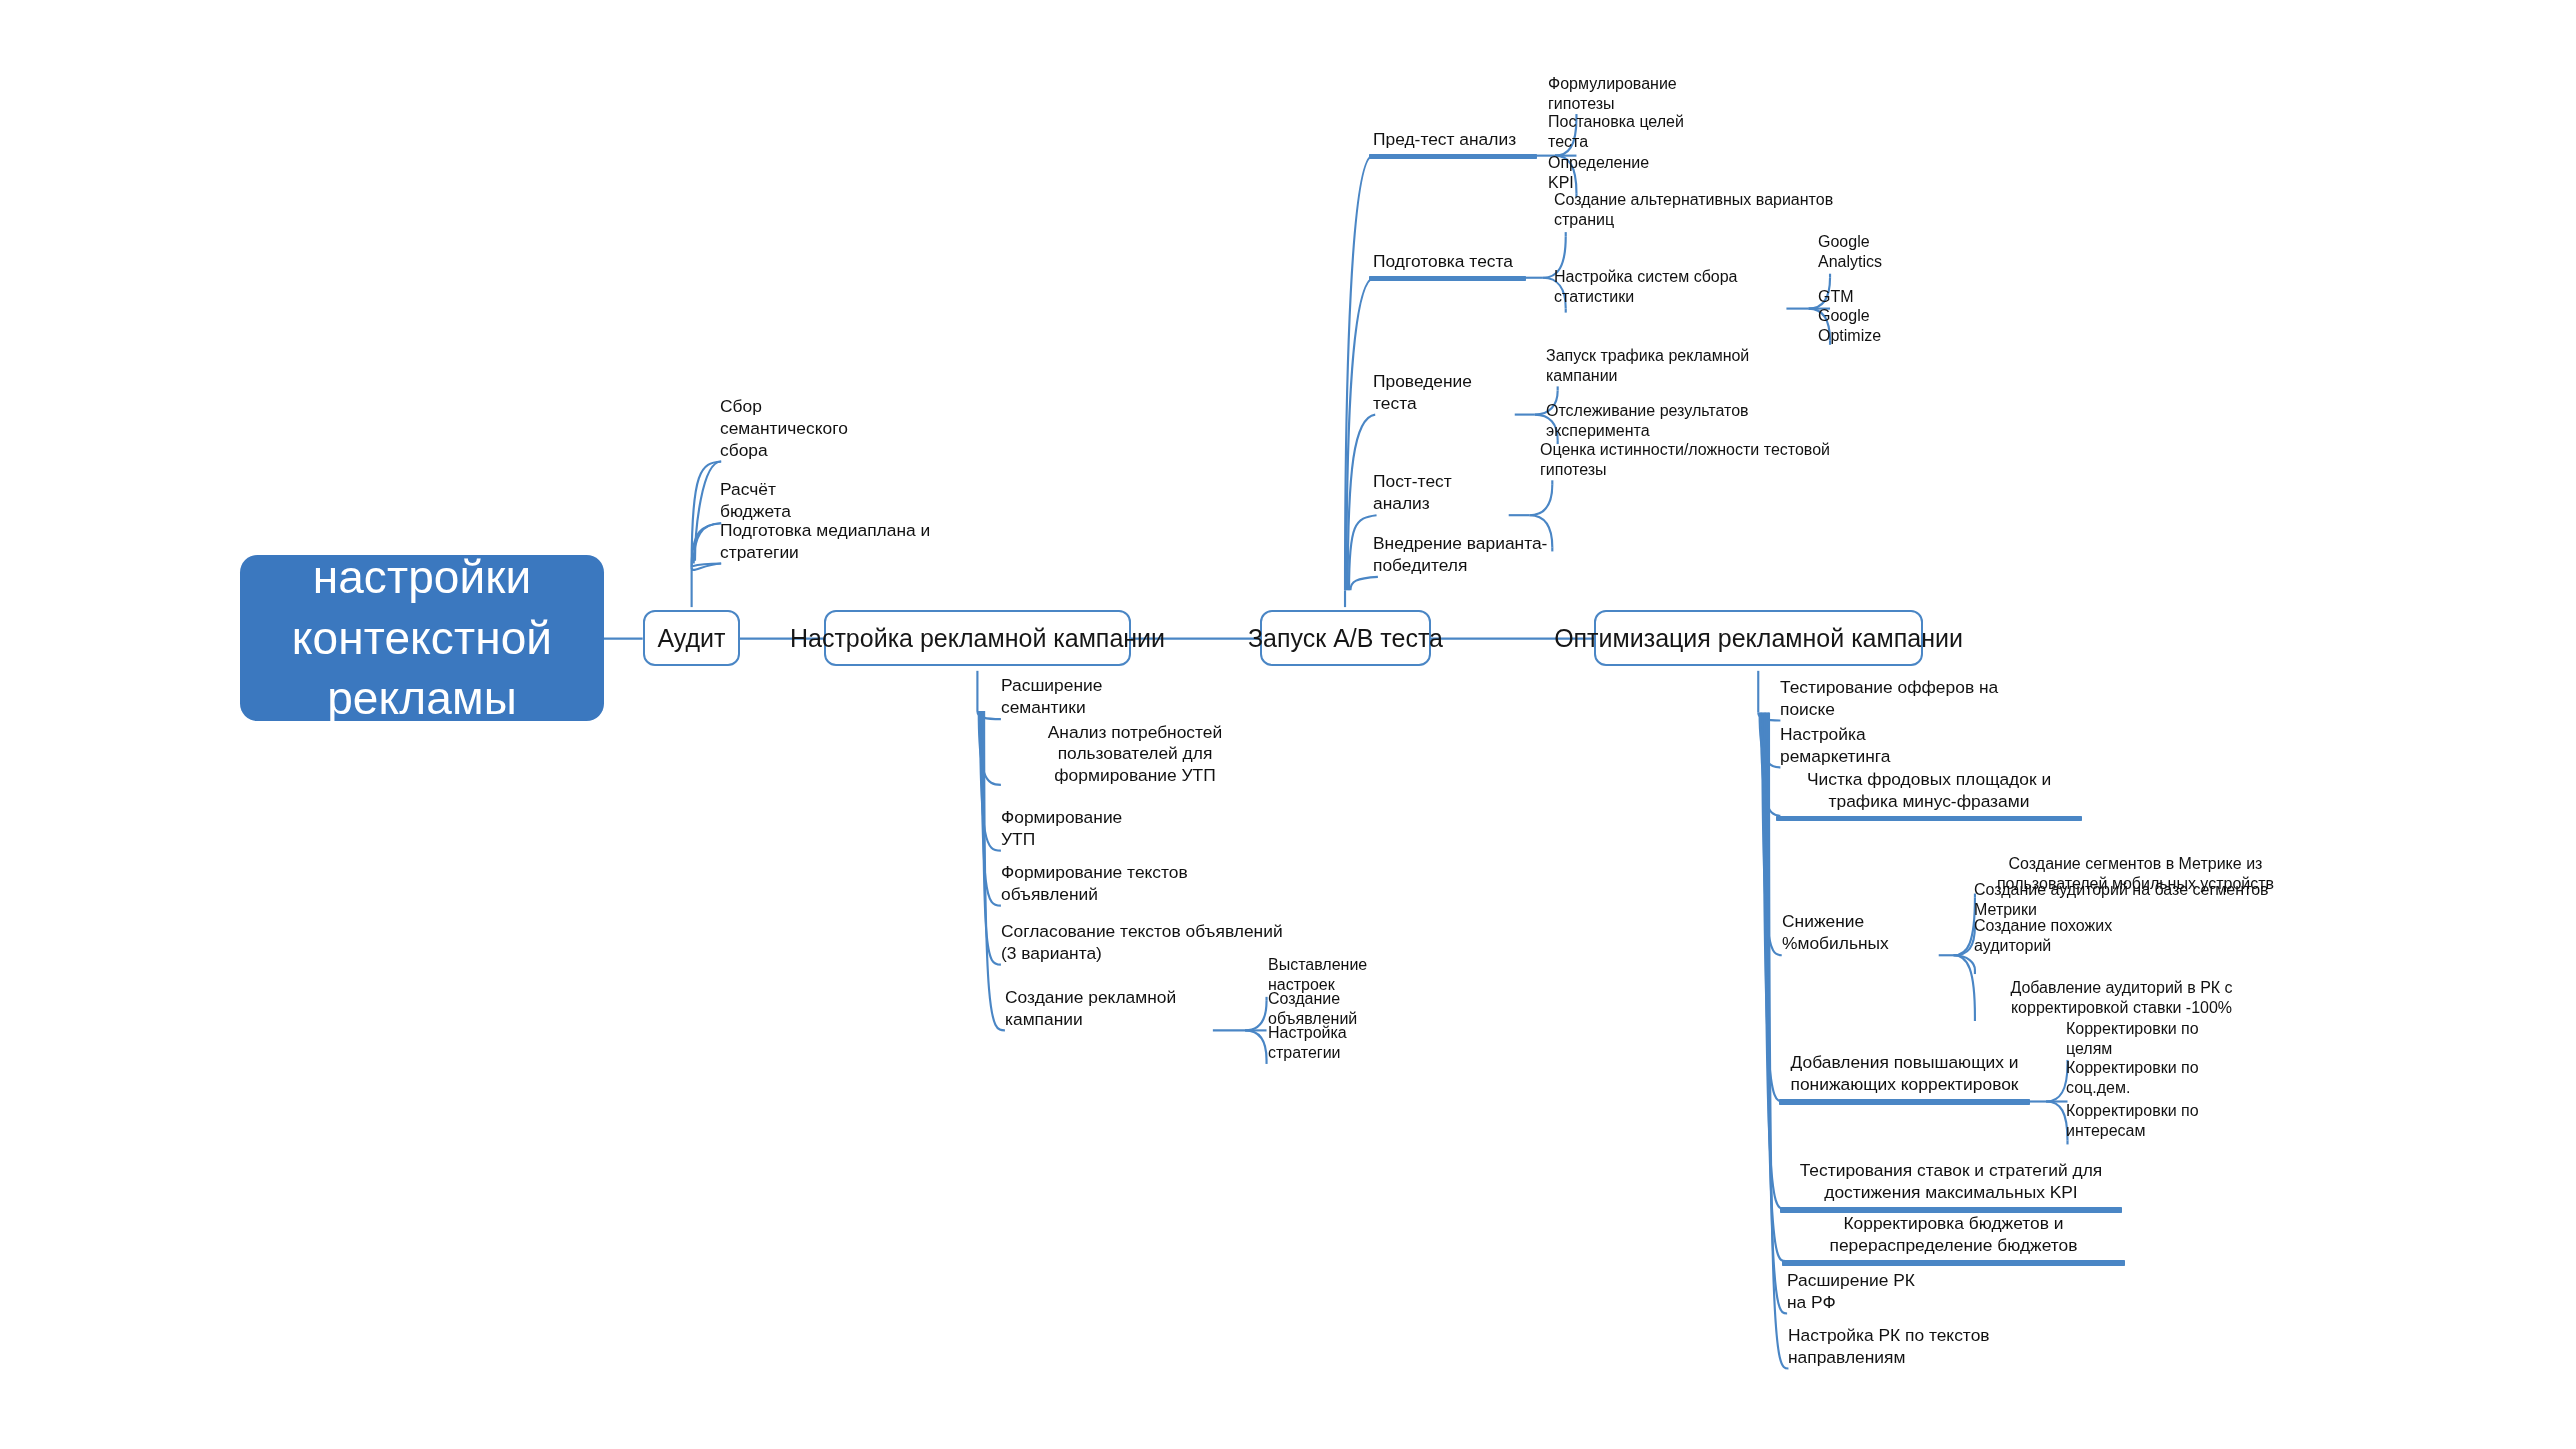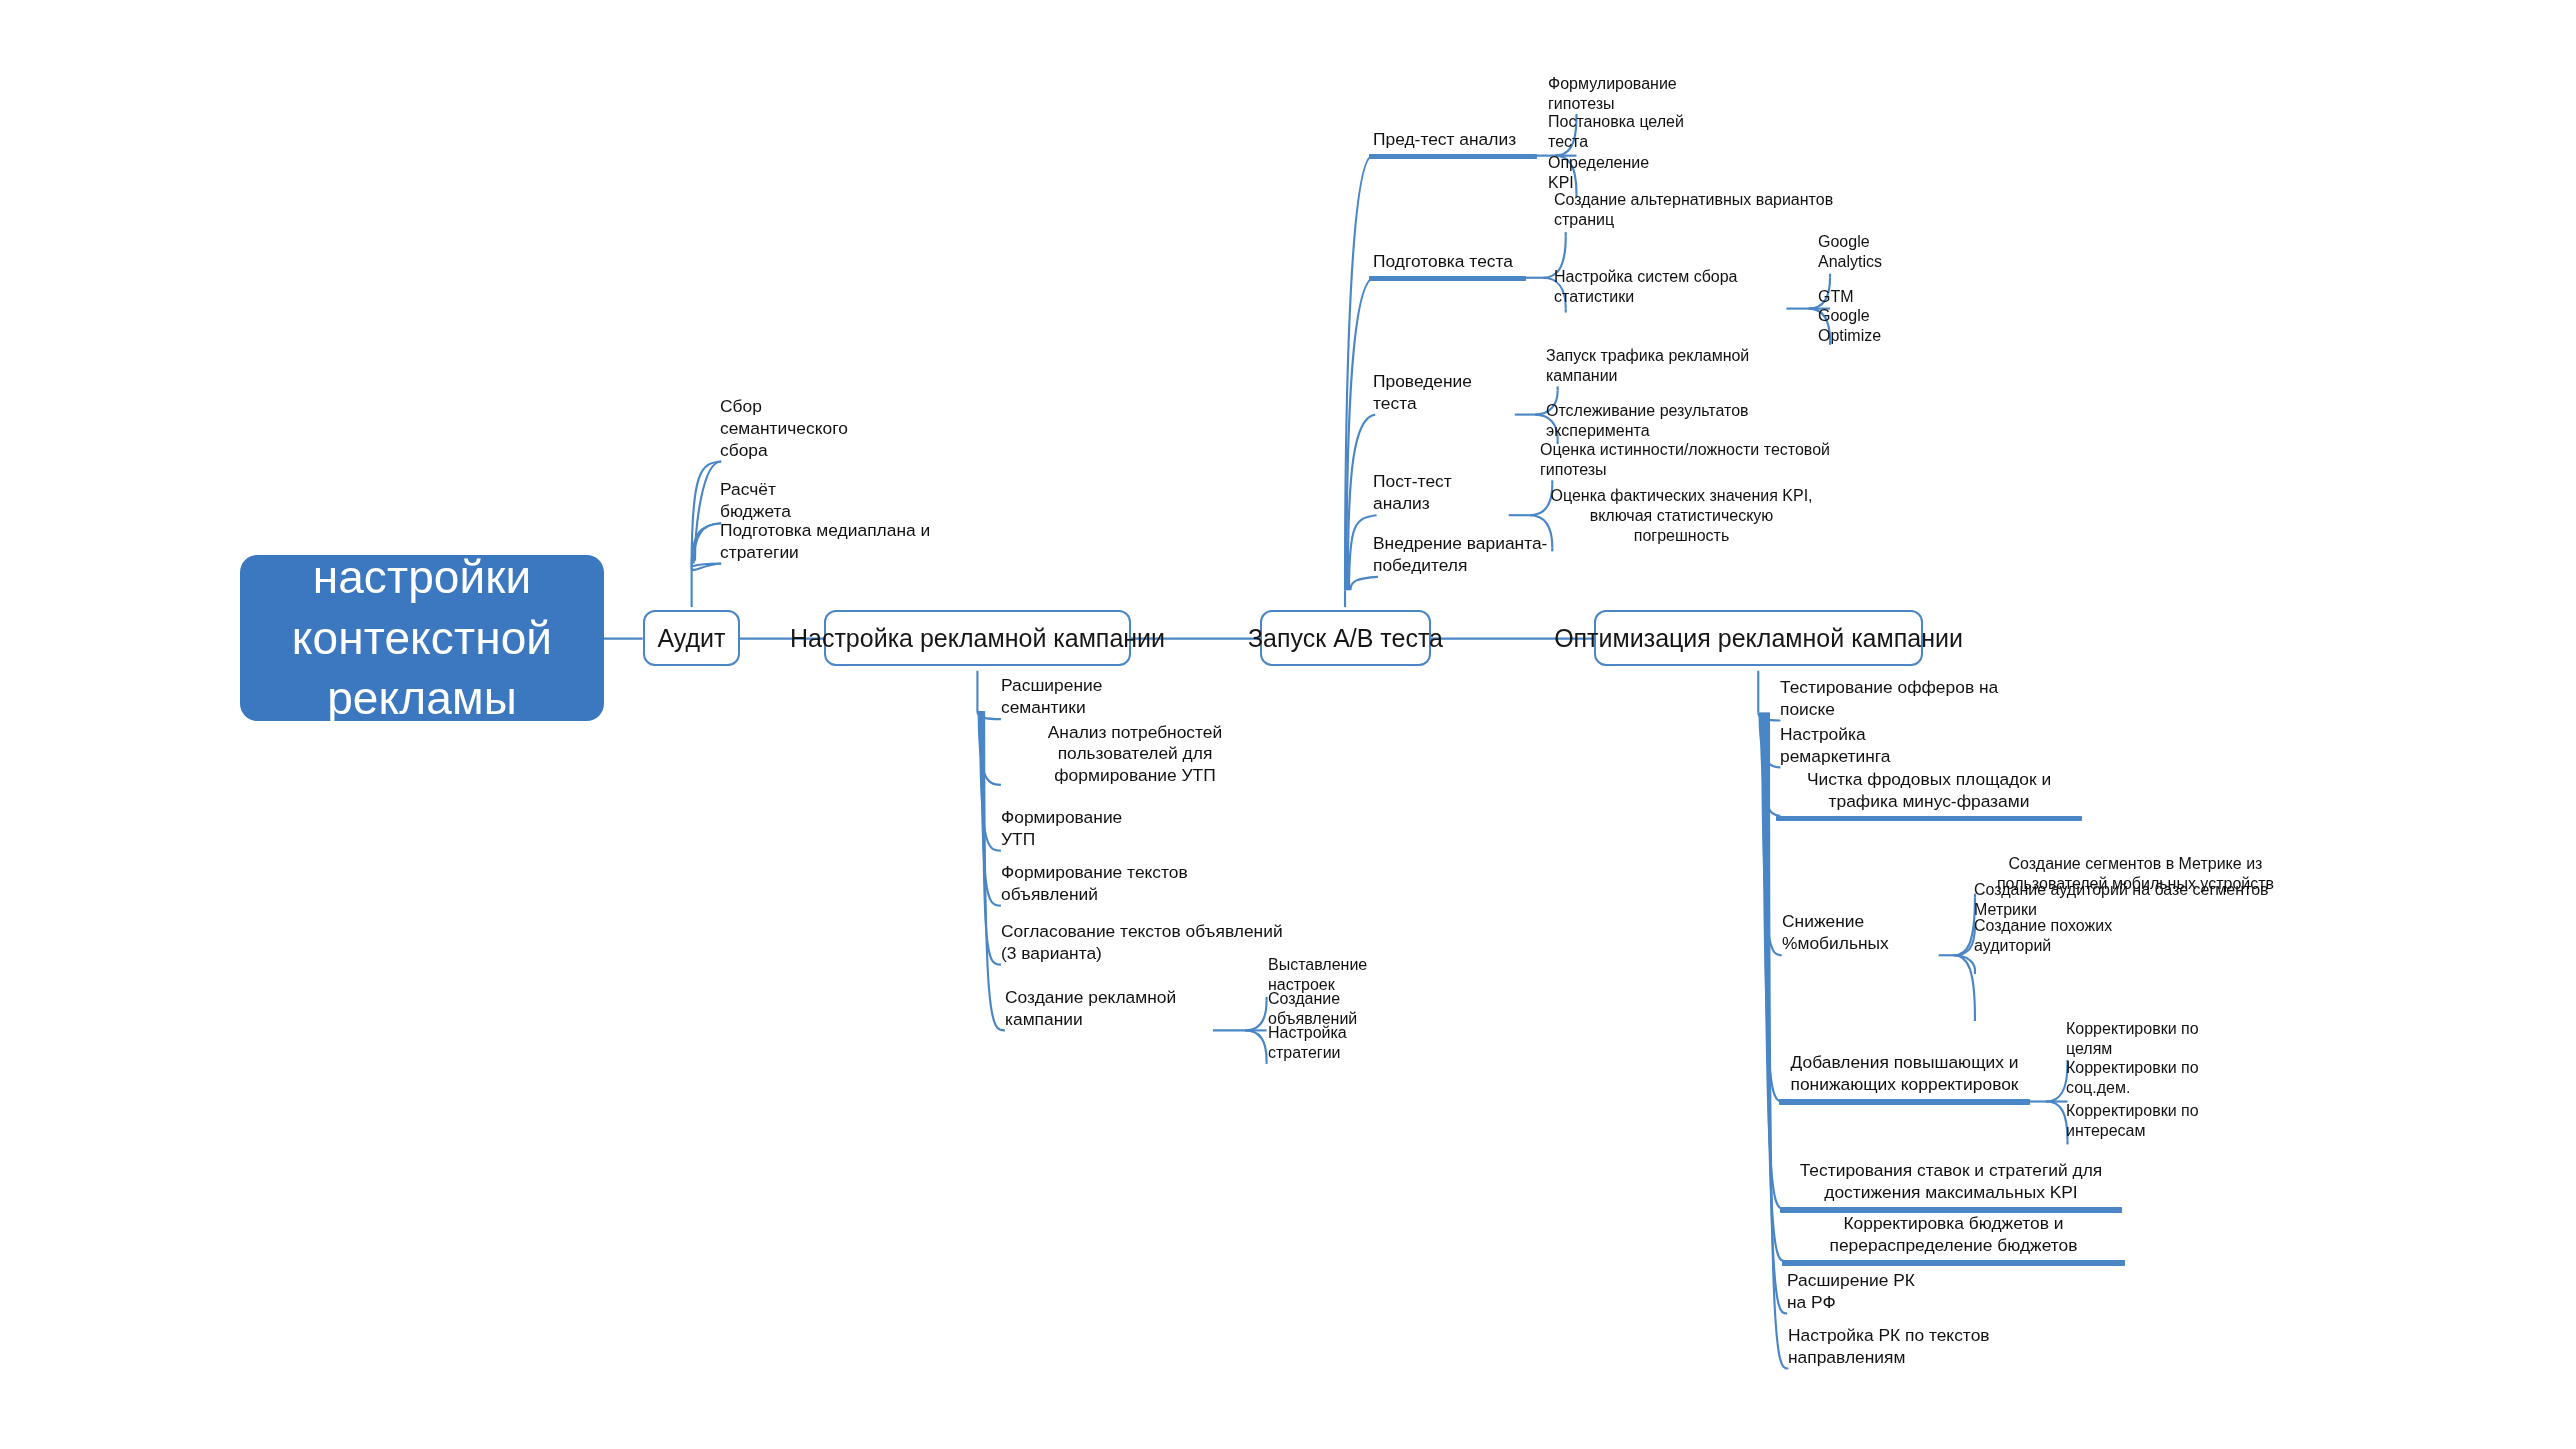--- a/index.html
+++ b/index.html
@@ -308,24 +308,20 @@
   <div class="ul-node size-s align-left" style="left:1542px; top:416px; width:275px; height:28px;">
     <div class="ul-text">Отслеживание результатов эксперимента</div>
     <div class="ul-bar"></div>
   </div>
 
   <div class="ul-node size-s align-left" style="left:1536px; top:455px; width:321px; height:28px;">
     <div class="ul-text">Оценка истинности/ложности тестовой гипотезы</div>
     <div class="ul-bar"></div>
   </div>
 
-  <div class="ul-node size-s align-center" style="left:1536px; top:495px; width:291px; height:54px;">
-    <div class="ul-text">Оценка фактических значения KPI, включая статистическую погрешность</div>
-    <div class="ul-bar"></div>
-  </div>
 
   <div class="ul-node size-m align-left" style="left:997px; top:692px; width:144px; height:29.5px;">
     <div class="ul-text">Расширение семантики</div>
     <div class="ul-bar"></div>
   </div>
 
   <div class="ul-node size-m align-center" style="left:997px; top:738px; width:276px; height:52px;">
     <div class="ul-text">Анализ потребностей пользователей для формирование УТП</div>
     <div class="ul-bar"></div>
   </div>
@@ -418,20 +414,24 @@
   <div class="ul-node size-s align-left" style="left:1970px; top:895px; width:329px; height:28px;">
     <div class="ul-text">Создание аудиторий на базе сегментов Метрики</div>
     <div class="ul-bar"></div>
   </div>
 
   <div class="ul-node size-s align-left" style="left:1970px; top:931px; width:205px; height:28px;">
     <div class="ul-text">Создание похожих аудиторий</div>
     <div class="ul-bar"></div>
   </div>
 
+  <div class="ul-node size-s align-center" style="left:1970px; top:967px; width:303px; height:54px;">
+    <div class="ul-text">Добавление аудиторий в РК с корректировкой ставки -100%</div>
+    <div class="ul-bar"></div>
+  </div>
 
   <div class="ul-node size-s align-left" style="left:2062px; top:1034px; width:173px; height:28px;">
     <div class="ul-text">Корректировки по целям</div>
     <div class="ul-bar"></div>
   </div>
 
   <div class="ul-node size-s align-left" style="left:2062px; top:1073px; width:189px; height:28px;">
     <div class="ul-text">Корректировки по соц.дем.</div>
     <div class="ul-bar"></div>
   </div>

